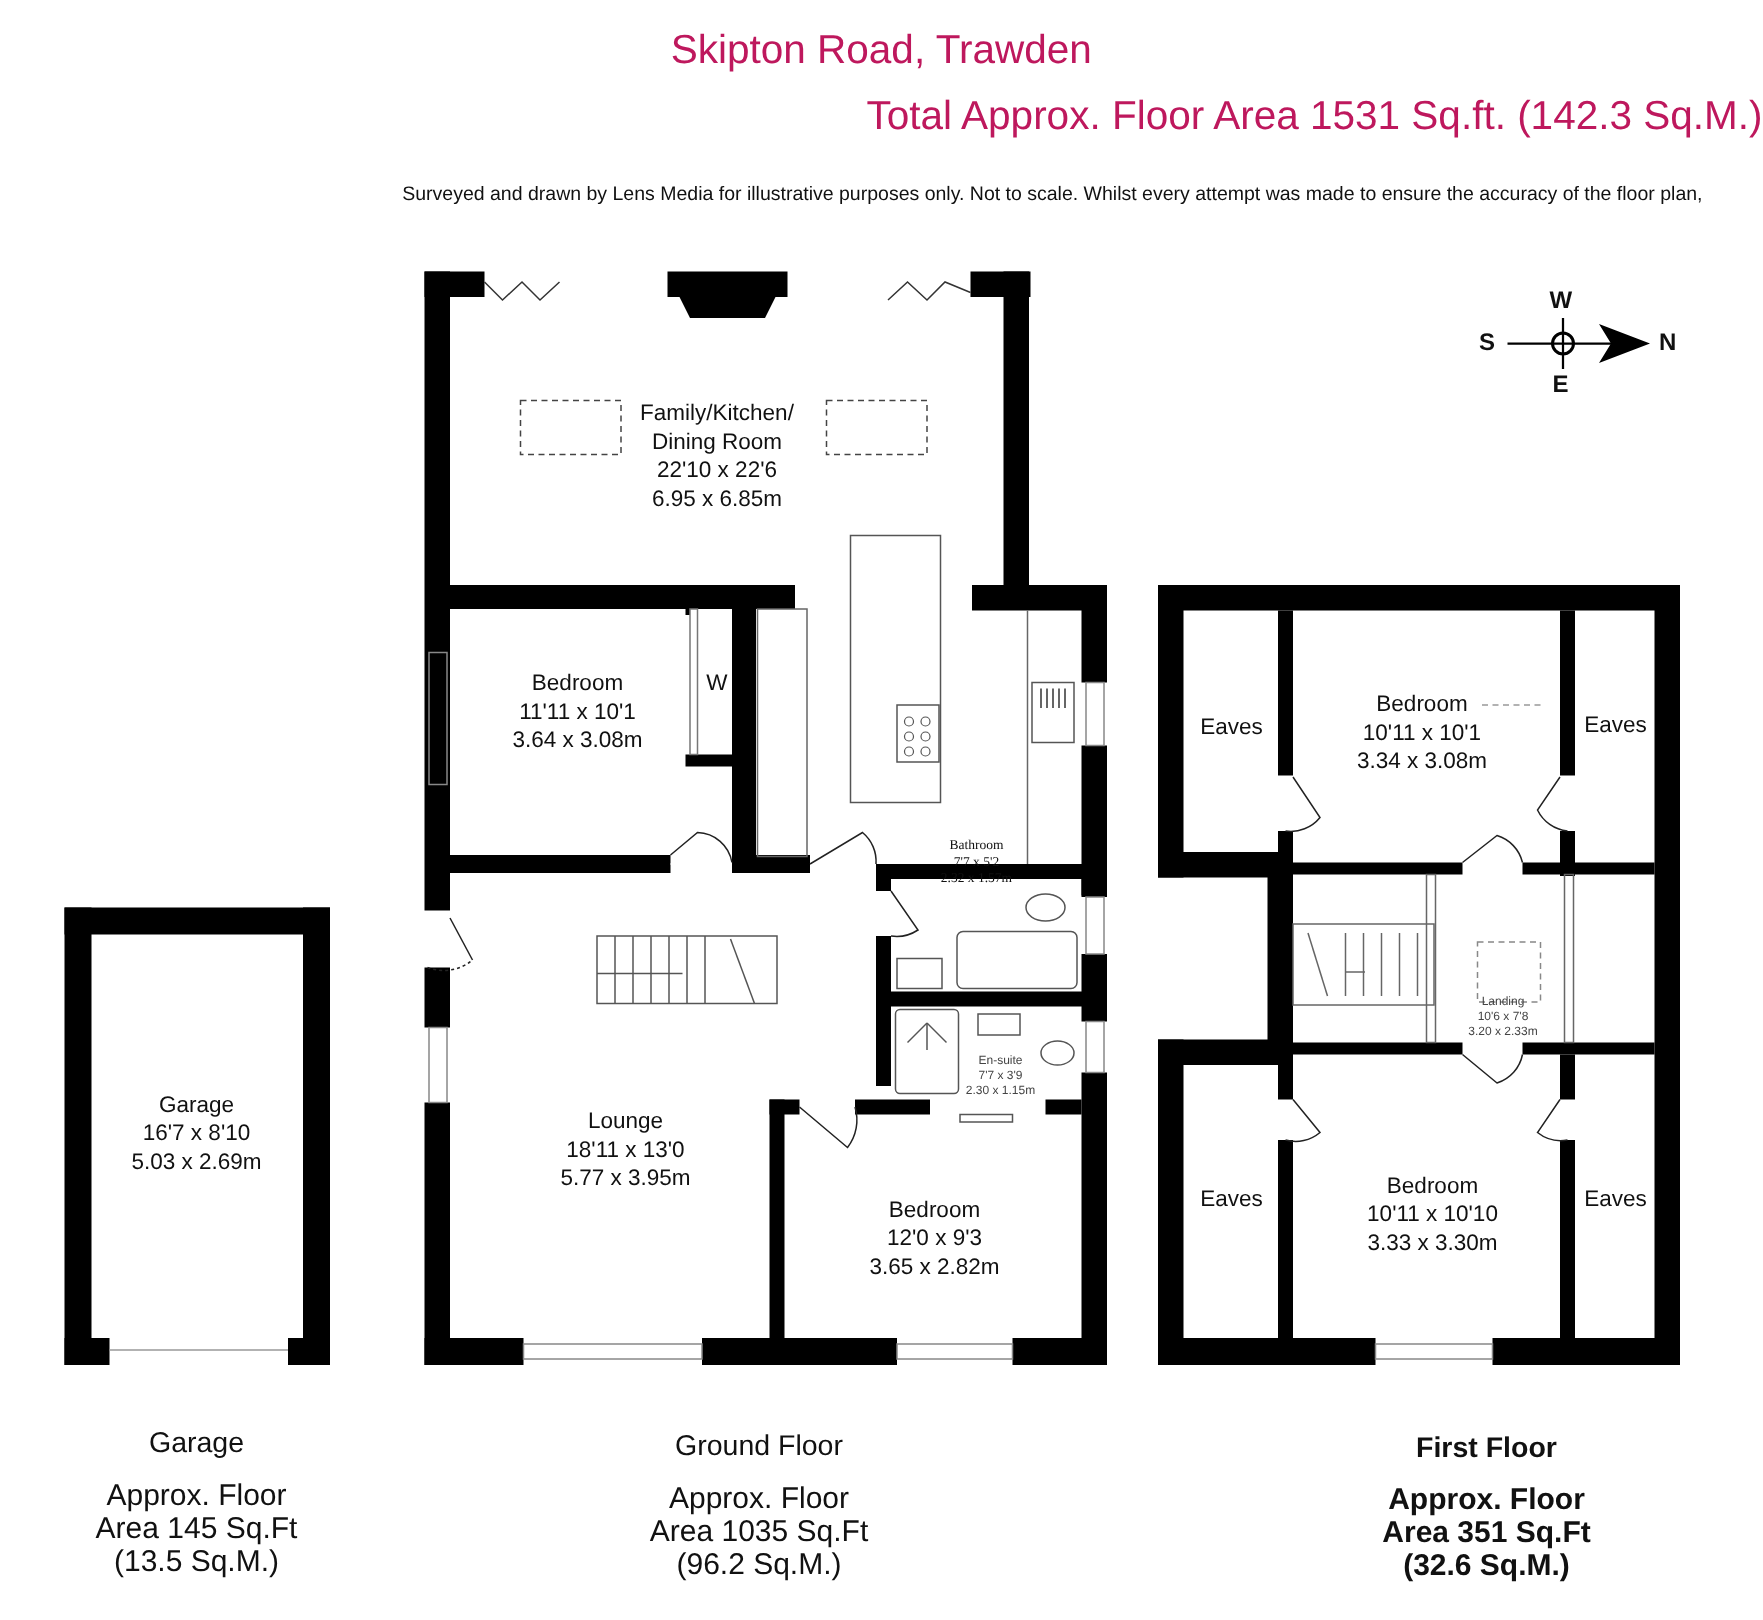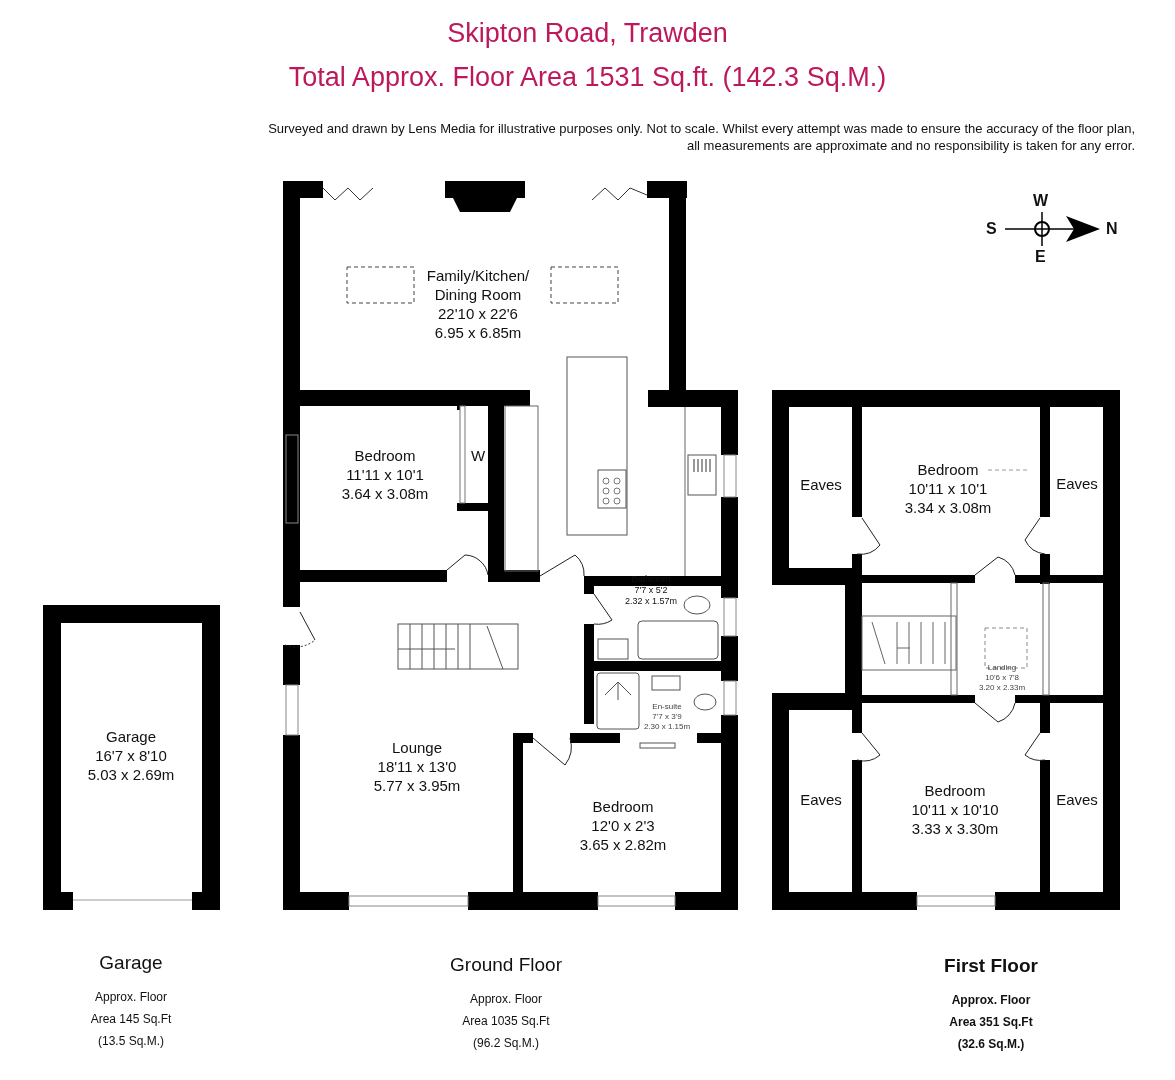--- a/index.html
+++ b/index.html
@@ -1,37 +1,36 @@
 <!DOCTYPE html>
 <html><head>
 <meta charset="utf-8">
 <style>
   html, body { margin:0; padding:0; background:#ffffff; }
   body { width:1175px; height:1080px; position:relative; overflow:hidden; font-family:"Liberation Sans", sans-serif; color:#111; }
   .title { position:absolute; left:0; width:1175px; text-align:center; font-size:27px; color:#be185d; }
   .t1 { top:18px; }
-  .t2 { top:62px; }
+  .t2 { top:62px;text-align:right; }
   .disc { position:absolute; top:120px; left:40px; width:1095px; text-align:right; font-size:13px; line-height:17px; color:#111; }
   svg.plan { position:absolute; left:0; top:0; }
   .lbl { position:absolute; text-align:center; font-size:15px; line-height:19px; color:#111; transform:translateX(-50%); white-space:nowrap; }
   .lbl.sm { font-size:9px; line-height:11px; }
   .lbl.xs { font-size:8px; line-height:10px; color:#444; }
   .cap { position:absolute; text-align:center; transform:translateX(-50%); white-space:nowrap; color:#111; }
   .cap .name { font-size:19px; margin-bottom:12px; }
-  .cap .area { font-size:12px; line-height:22px; }
+  .cap .area { font-size:20px; line-height:22px; }
   .compass-l { position:absolute; font-weight:bold; font-size:16px; color:#111; }
 </style>
 </head>
 <body>
 
 <div class="title t1">Skipton Road, Trawden</div>
 <div class="title t2">Total Approx. Floor Area 1531 Sq.ft. (142.3 Sq.M.)</div>
 <div class="disc">
   <div>Surveyed and drawn by Lens Media for illustrative purposes only. Not to scale. Whilst every attempt was made to ensure the accuracy of the floor plan,</div>
-  <div>all measurements are approximate and no responsibility is taken for any error.</div>
 </div>
 
 <svg class="plan" width="1175" height="1080" viewBox="0 0 1175 1080">
 
   <g fill="#000">
     <rect x="43" y="605" width="177" height="18"></rect>
     <rect x="43" y="605" width="18" height="305"></rect>
     <rect x="202" y="605" width="18" height="305"></rect>
     <rect x="43" y="892" width="30" height="18"></rect>
     <rect x="192" y="892" width="28" height="18"></rect>
@@ -231,38 +230,38 @@
   <div>Dining Room</div>
   <div>22'10 x 22'6</div>
   <div>6.95 x 6.85m</div>
 </div>
 <div class="lbl" style="left:385px;top:446px;">
   <div>Bedroom</div>
   <div>11'11 x 10'1</div>
   <div>3.64 x 3.08m</div>
 </div>
 <div class="lbl" style="left:478px;top:446px;">W</div>
-<div class="lbl sm" style="left:651px;top:574px;">
+<div class="lbl sm" style="left:651px;top:558px;font-family:Liberation Serif, serif;">
   <div>Bathroom</div>
   <div>7'7 x 5'2</div>
   <div>2.32 x 1.57m</div>
 </div>
 <div class="lbl xs" style="left:667px;top:702px;">
   <div>En-suite</div>
   <div>7'7 x 3'9</div>
   <div>2.30 x 1.15m</div>
 </div>
 <div class="lbl" style="left:417px;top:738px;">
   <div>Lounge</div>
   <div>18'11 x 13'0</div>
   <div>5.77 x 3.95m</div>
 </div>
 <div class="lbl" style="left:623px;top:797px;">
   <div>Bedroom</div>
-  <div>12'0 x 2'3</div>
+  <div>12'0 x 9'3</div>
   <div>3.65 x 2.82m</div>
 </div>
 
 <div class="lbl" style="left:821px;top:475px;">Eaves</div>
 <div class="lbl" style="left:1077px;top:474px;">Eaves</div>
 <div class="lbl" style="left:821px;top:790px;">Eaves</div>
 <div class="lbl" style="left:1077px;top:790px;">Eaves</div>
 <div class="lbl" style="left:948px;top:460px;">
   <div>Bedroom</div>
   <div>10'11 x 10'1</div>

